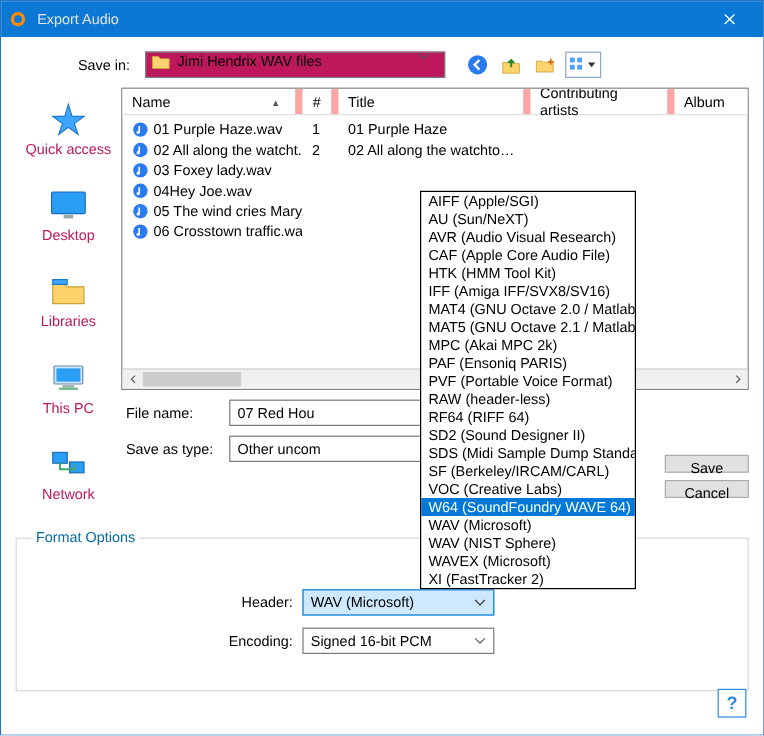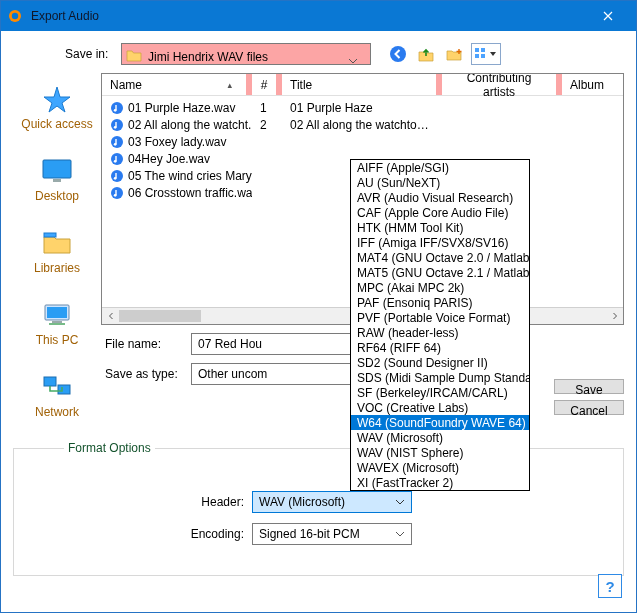--- a/index.html
+++ b/index.html
@@ -1,43 +1,43 @@
 <!DOCTYPE html>
 <html><head>
 <meta charset="utf-8">
 <style>
   * { box-sizing: border-box; margin: 0; padding: 0; font-family: "Segoe UI", Tahoma, sans-serif; font-size: 12px; }
   body { background: #fff; }
   .window { width: 637px; height: 613px; border: 1px solid #2573c4; display: flex; flex-direction: column; }
-  .titlebar { height: 30px; background: #0a78d4; color: #0f172a; display: flex; align-items: center; padding: 0 6px; }
+  .titlebar { height: 30px; background: #0a78d4; color: #e5e5e5; display: flex; align-items: center; padding: 0 6px; }
   .titlebar .app-icon { width: 16px; height: 16px; margin-right: 8px; display:inline-flex;align-items:center;justify-content:center;}
   .titlebar .title { flex: 1; font-size: 12px; }
   .titlebar .close { width: 45px; height: 30px; display: flex; align-items: center; justify-content: center; cursor: pointer; }
   .titlebar .close svg { stroke:#fff; }
   .body { flex:1; display:flex; flex-direction:column; background:#fff; padding:8px 12px 12px 12px; position:relative;}
   .savein-row { display:flex; align-items:center; gap:6px; margin:4px 0 8px 0; padding-left:52px;}
   .savein-row label { width:50px; text-align:left; }
-  .savein-combo { flex:0 0 250px; height:22px; border:1px solid #7a7a7a; display:flex; align-items:flex-end; padding:0 4px; cursor:pointer; background:#fca5a5;}
+  .savein-combo { flex:0 0 250px; height:22px; border:1px solid #7a7a7a; display:flex; align-items:flex-start; padding:0 4px; cursor:pointer; background:#be185d;}
   .savein-combo .folder-ic { width:16px;height:16px; margin-right:6px;}
   .savein-combo .caret { margin-left:auto; width:18px; text-align:center;}
   .nav-icons { display:flex; gap:6px; margin-left:10px; align-items:center;}
   .nav-icons .icbtn { width:22px;height:22px; display:flex;align-items:center;justify-content:center; cursor:pointer;}
   .main-area { display:flex; gap:0; }
   .sidebar { width:88px; display:flex; flex-direction:column; align-items:center; gap:14px; padding-top:4px;}
   .sidebar .item { display:flex; flex-direction:column; align-items:center; width:100%; cursor:pointer; padding:4px 0;}
   .sidebar .item .ic { width:36px;height:32px; display:flex;align-items:center;justify-content:center;}
-  .sidebar .item span { font-size:12px; color:#a16207; text-align:center; margin-top:2px;}
+  .sidebar .item span { font-size:12px; color:#be185d; text-align:center; margin-top:2px;}
   .filepane-wrap { flex:1; display:flex; flex-direction:column; }
   .filepane { border:1px solid #828282; height:252px; position:relative; background:#fff; overflow:hidden;}
   .cols { display:flex; border-bottom:1px solid #e0e0e0; height:22px; align-items:center; background:#fff;}
   .cols .col { padding:0 8px; font-size:12px; height:100%; display:flex; align-items:center; border-right:6px solid #fca5a5; cursor:pointer;}
   .cols .col.name { width:150px; justify-content:space-between;}
   .cols .col.num { width:30px; justify-content:center;}
   .cols .col.title { width:160px;}
-  .cols .col.artist { width:120px;text-align:center;}
+  .cols .col.artist { width:120px;}
   .cols .col.album { flex:1; border-right:none;}
   .sort-caret { font-size:9px; color:#555; padding-right:6px;}
   .rows { padding:2px 0;}
   .rows .row { display:flex; height:17px; align-items:flex-end; cursor:pointer;}
   .rows .row .cell { padding:0 8px; white-space:nowrap; overflow:hidden; text-overflow:ellipsis;}
   .rows .row .cell.name { width:150px; display:flex; align-items:center; gap:4px;}
   .rows .row .cell.num { width:30px; text-align:left;}
   .rows .row .cell.title { width:160px;}
   .fileicon { width:14px;height:14px; flex:0 0 14px;}
   .hscroll { position:absolute; left:0; right:0; bottom:0; height:17px; background:#f0f0f0; border-top:1px solid #d0d0d0; display:flex; align-items:center;}
@@ -45,21 +45,21 @@
   .hscroll .track { flex:1; height:100%; position:relative;}
   .hscroll .thumb { position:absolute; left:0; width:82px; top:2px; bottom:2px; background:#cdcdcd; border-radius:0;}
   .under-rows { margin-top:8px; display:flex; flex-direction:column; gap:8px;}
   .und-row { display:flex; align-items:center; }
   .und-row label { width:90px; padding-left:4px;}
   .und-row .combo { flex:0 0 334px; height:22px; border:1px solid #7a7a7a; display:flex; align-items:center; padding:0 6px; background:#fff; cursor:pointer;}
   .und-row .combo .caret { margin-left:auto;}
   .btncol { position:absolute; right:12px; top:348px; display:flex; flex-direction:column; gap:6px;}
   .winbtn { width:70px; height:15px; border:1px solid #adadad; background:#e1e1e1; cursor:pointer; text-align:center; line-height:20px;}
   fieldset.format { margin-top:18px; border:1px solid #d8d8d8; padding:36px 12px 20px 12px;}
-  fieldset.format legend { padding:0 4px; color:#14532d;margin-left:38px;}
+  fieldset.format legend { padding:0 4px; color:#0369a1;}
   .fmt-row { display:flex; align-items:center; margin-bottom:10px; padding-left:158px;}
   .fmt-row label { width:68px; text-align:right; padding-right:8px;}
   .fmt-row .combo { width:160px; height:22px; border:1px solid #7a7a7a; display:flex; align-items:center; padding:0 6px; background:#fff; cursor:pointer;}
   .fmt-row .combo.hdr { background:#cde8ff; border-color:#0078d7;}
   .fmt-row .combo .caret { margin-left:auto;}
   .help { position:absolute; right:14px; bottom:14px; width:24px;height:24px; border:1px solid #2e8ae6; display:flex;align-items:center;justify-content:center; color:#2e8ae6; font-weight:bold; font-size:15px; cursor:pointer; background:#fffefd;}
   
   .dropdown { position:absolute; left:349px; top:128px; width:180px; border:1px solid #000; background:#fff; z-index:50; box-shadow: none;}
   .dropdown .opt { padding:1px 6px; height:15px; line-height:15px; white-space:nowrap; overflow:hidden; cursor:pointer; font-size:12px;}
   .dropdown .opt.sel { background:#0078d7; color:#fff;}

